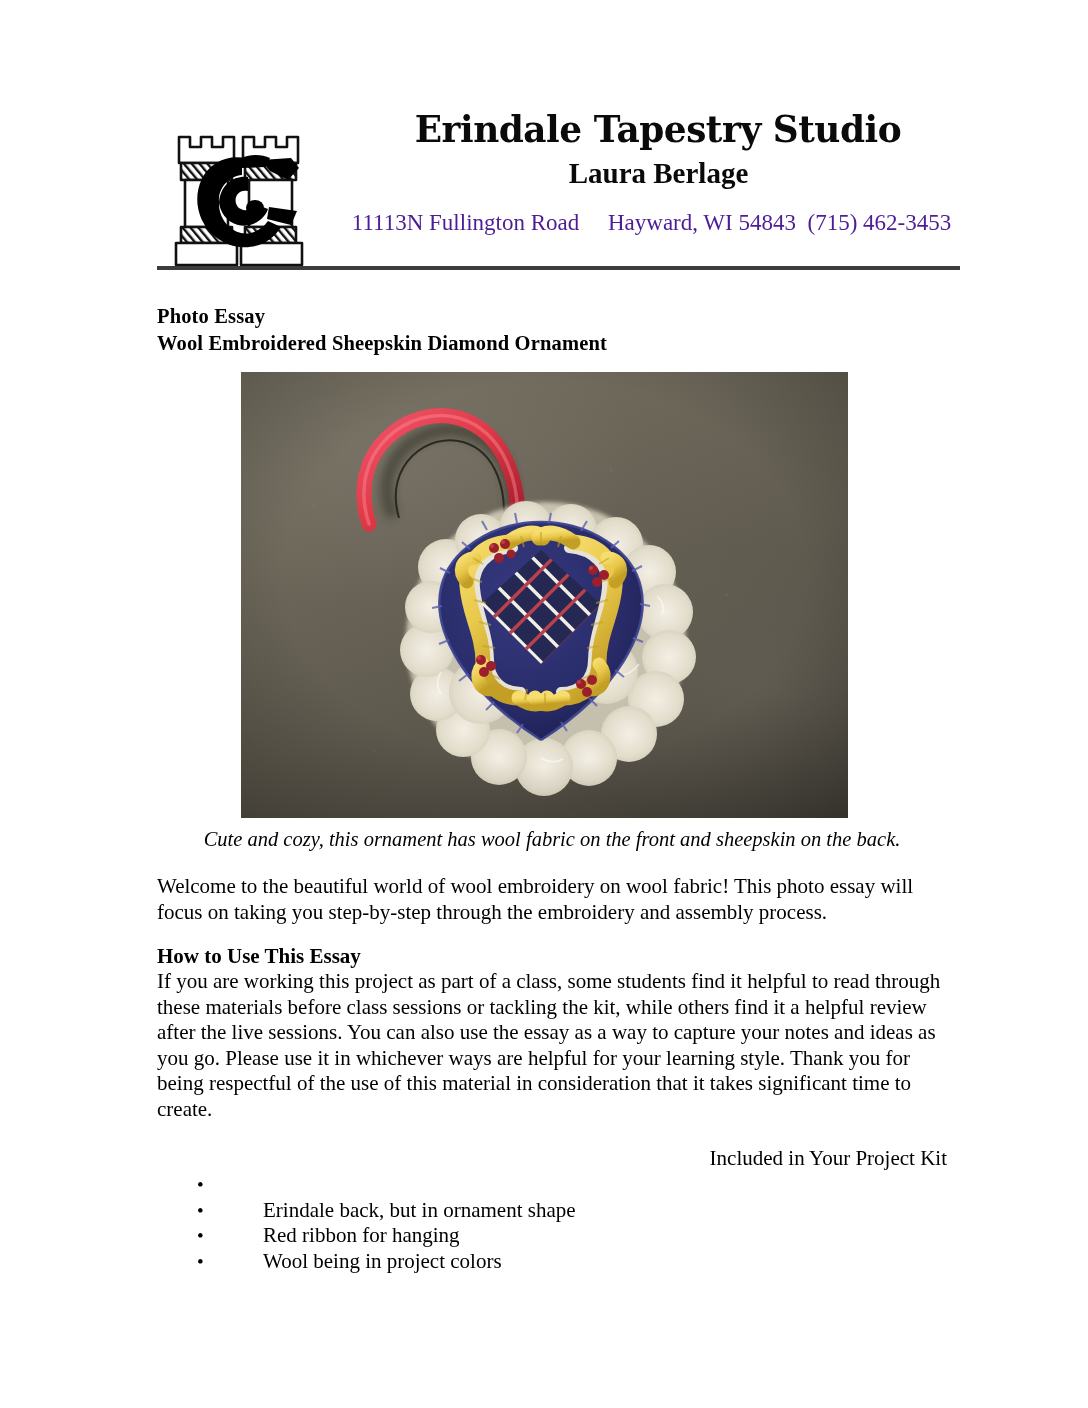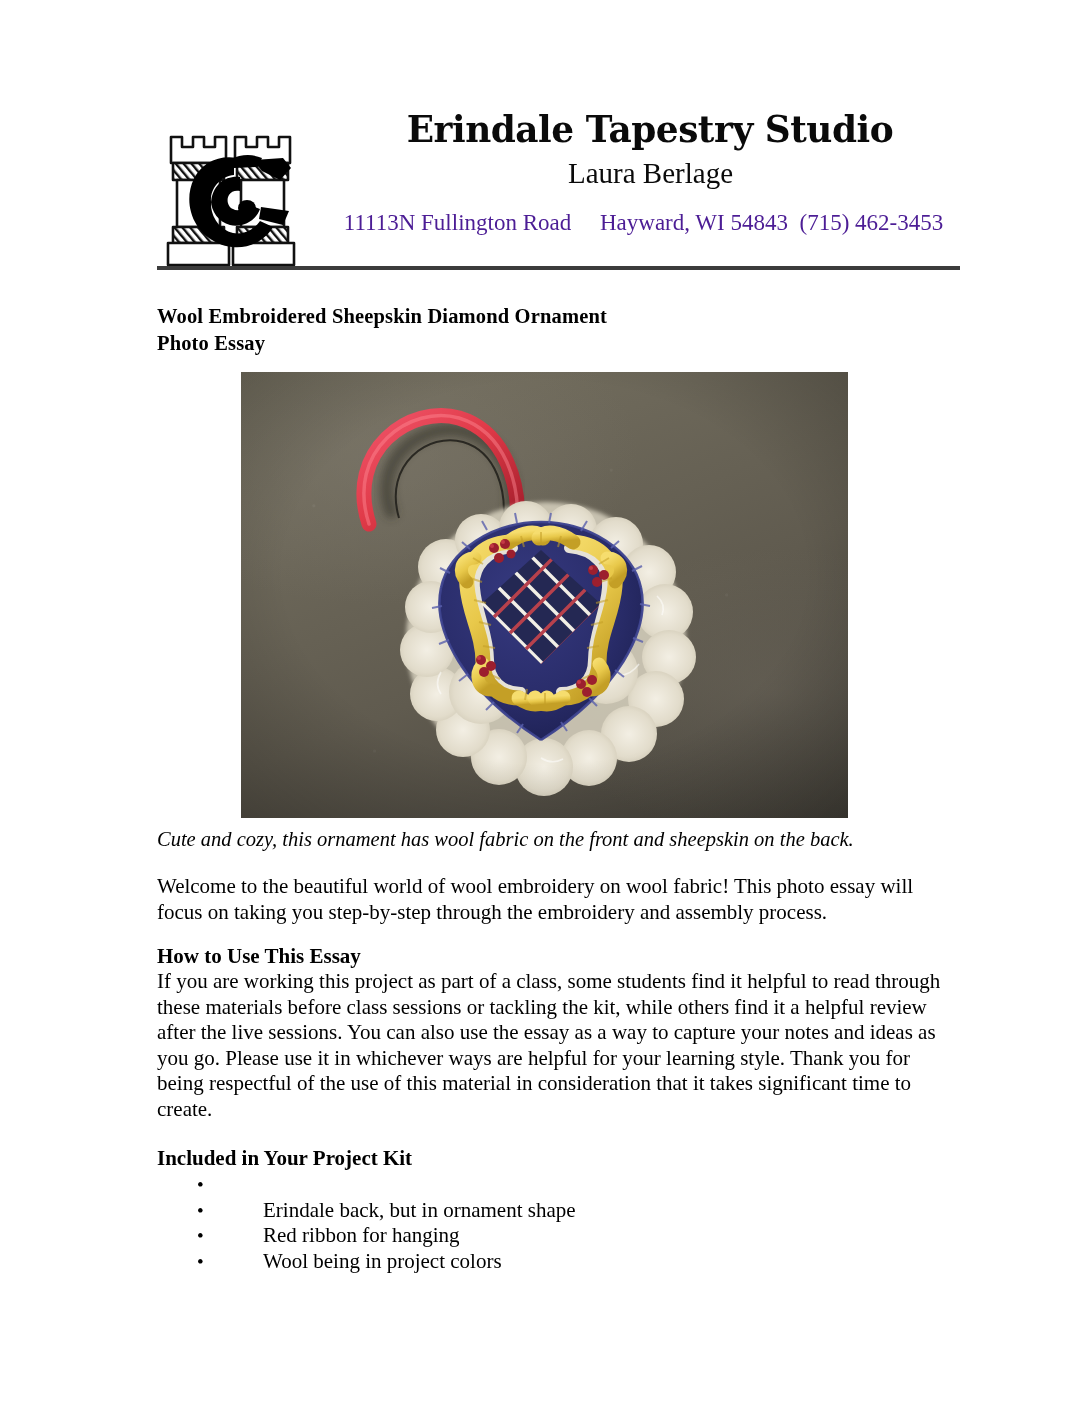--- a/index.html
+++ b/index.html
@@ -17,21 +17,21 @@
   }
   .page {
     position: absolute;
     inset: 0;
     background: #fff;
   }
 
   
   .letterhead {
     position: absolute;
-    left: 149px;
+    left: 157px;
     top: 110px;
     width: 803px;
     height: 160px;
   }
   .logo {
     position: absolute;
     left: 8px;
     top: 5px;
     width: 148px;
     height: 152px;
@@ -56,20 +56,21 @@
     transform: scaleX(0.97);
     transform-origin: center;
   }
   .owner-name {
     text-align: center;
     font-size: 29px;
     line-height: 1.15;
     padding-left: 40px;
     margin-top: 7px;
     color: #0a0a0a;
+    font-weight: bold;
   }
   .address-line {
     text-align: center;
     font-size: 23px;
     line-height: 1.15;
     padding-left: 26px;
     margin-top: 20px;
     white-space: pre;
     color: #4c1d95;
   }
@@ -123,38 +124,38 @@
       radial-gradient(circle at 80% 50%, rgba(255,255,255,0.04) 0 1px, transparent 2px),
       radial-gradient(circle at 22% 85%, rgba(255,255,255,0.04) 0 1px, transparent 2px);
   }
   .photo svg { position: absolute; inset: 0; width: 100%; height: 100%; }
 
   .caption {
     position: absolute;
     left: 157px;
     top: 826px;
     width: 790px;
-    text-align: left;
+    text-align: center;
     font-style: italic;
     font-size: 20.5px;
     line-height: 1.3;
   }
 
   
   .prose {
     position: absolute;
     left: 157px;
     width: 790px;
     font-size: 21px;
     line-height: 25.5px;
   }
   .p-intro { top: 874px; }
   .h-howto { top: 944px; font-weight: 700; }
   .p-howto { top: 969px; }
-  .h-kit    { top: 1146px; font-weight: 700; }
+  .h-kit    { top: 1146px; font-weight: 400; text-align: right; }
 
   .kit-list {
     position: absolute;
     left: 157px;
     top: 1172px;
     width: 790px;
     margin: 0;
     padding: 0;
     list-style: none;
     font-size: 21px;
@@ -236,22 +237,22 @@
     <div class="lh-text">
       <div class="studio-name">Erindale Tapestry Studio</div>
       <div class="owner-name">Laura Berlage</div>
       <div class="address-line">11113N Fullington Road     Hayward, WI 54843  (715) 462-3453</div>
     </div>
   </div>
 
   <div class="header-rule"></div>
 
   <div class="content">
+    <div class="doc-title">Photo Essay</div>
     <div class="doc-title">Wool Embroidered Sheepskin Diamond Ornament</div>
-    <div class="doc-title">Photo Essay</div>
   </div>
 
   <div class="photo-wrap">
     <div class="photo">
       <div class="photo-grain"></div>
       <svg viewBox="0 0 607 446" xmlns="http://www.w3.org/2000/svg">
         <defs>
           <linearGradient id="ribbonG" x1="0" y1="0" x2="1" y2="1">
             <stop offset="0%" stop-color="#f0556a"></stop>
             <stop offset="45%" stop-color="#e03a48"></stop>

